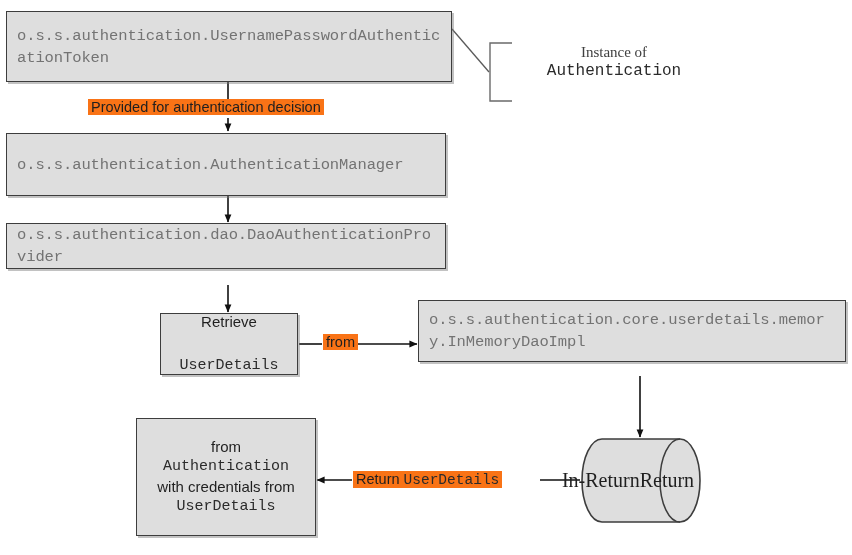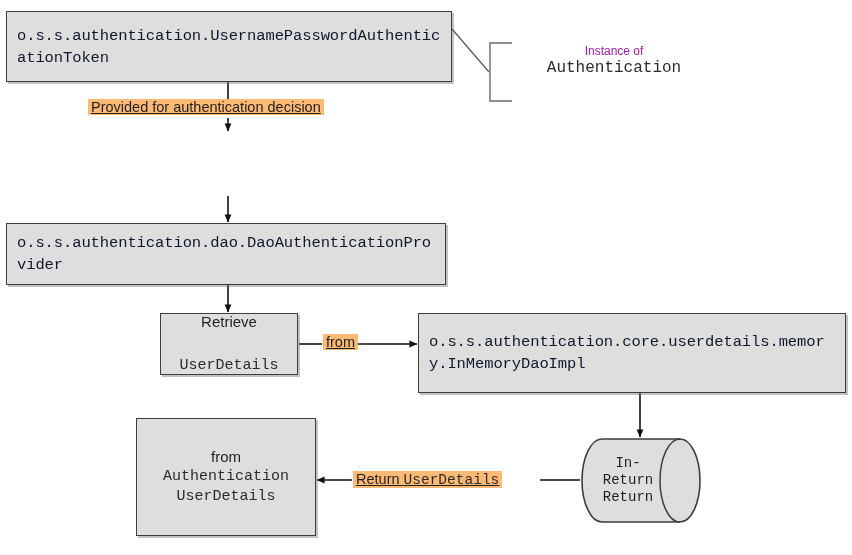--- a/index.html
+++ b/index.html
@@ -38,21 +38,21 @@
   .node-class {
     display: flex;
     align-items: center;
     padding: 6px 10px;
   }
   .mono {
     font-family: "Liberation Mono", "DejaVu Sans Mono", monospace;
     font-size: 15.5px;
     line-height: 1.42;
     letter-spacing: -0.1px;
-    color: #0f172a;
+    color: #737373;
     white-space: pre-wrap;
     word-break: break-all;
   }
   .node-center {
     display: flex;
     flex-direction: column;
     align-items: center;
     justify-content: center;
     text-align: center;
   }
@@ -67,61 +67,60 @@
     font-size: 15px;
     line-height: 1.34;
     color: #2b2b2b;
   }
   .edge-label {
     position: absolute;
     font-family: "Liberation Sans", sans-serif;
     font-size: 14.5px;
     color: #1f1f1f;
     white-space: nowrap;
-    background: #fdba74;
+    background: #f97316;
     padding: 0 3px;
-    text-decoration: underline;
   }
   .edge-label .mono-inline {
     font-family: "Liberation Mono", "DejaVu Sans Mono", monospace;
     font-size: 14.5px;
     color: #2b2b2b;
   }
   .annotation {
     position: absolute;
     white-space: nowrap;
     text-align: center;
   }
   .annotation .line1 {
-    font-family: Liberation Sans, sans-serif;
-    font-size: 12px;
-    color: #a21caf;
+    font-family: Liberation Serif, serif;
+    font-size: 15px;
+    color: #404040;
     display: block;
   }
   .annotation .line2 {
     font-family: "Liberation Mono", "DejaVu Sans Mono", monospace;
     font-size: 16px;
     color: #2b2b2b;
     display: block;
     margin-top: 1px;
   }
   .cylinder {
     position: absolute;
   }
   .cyl-text {
     position: absolute;
     left: 0; top: 0;
     width: 100%; height: 100%;
     display: flex;
-    flex-direction: column;
+    flex-direction: row;
     align-items: center;
     justify-content: center;
     text-align: center;
-    font-family: Liberation Mono, monospace;
-    font-size: 14px;
+    font-family: Liberation Serif, serif;
+    font-size: 20px;
     line-height: 1.22;
     color: #1f1f1f;
     padding-right: 26px;
     box-sizing: border-box;
   }
 </style>
 </head>
 <body>
 
 <div id="diagram">
@@ -157,39 +156,43 @@
     <span class="mono">o.s.s.authentication.UsernamePasswordAuthenticationToken</span>
   </div>
 
   <div class="annotation" style="left:524px; top:44px; width:180px;">
     <span class="line1">Instance of</span>
     <span class="line2">Authentication</span>
   </div>
 
   <div class="edge-label" style="left:88px; top:99px;">Provided for authentication decision</div>
 
-
-  <div class="node node-class" style="left:6px; top:223px; width:440px; height:62px;">
+  <div class="node node-class" style="left:6px; top:133px; width:440px; height:63px;">
+    <span class="mono">o.s.s.authentication.AuthenticationManager</span>
+  </div>
+
+  <div class="node node-class" style="left:6px; top:223px; width:440px; height:46px;">
     <span class="mono">o.s.s.authentication.dao.DaoAuthenticationProvider</span>
   </div>
 
   <div class="node node-center" style="left:160px; top:313px; width:138px; height:62px;gap:24px;">
     <span class="sans">Retrieve</span>
     <span class="mono-s">UserDetails</span>
   </div>
 
   <div class="edge-label" style="left:323px; top:334px;">from</div>
 
-  <div class="node node-class" style="left:418px; top:313px; width:428px; height:80px;">
+  <div class="node node-class" style="left:418px; top:300px; width:428px; height:62px;">
     <span class="mono">o.s.s.authentication.core.userdetails.memory.InMemoryDaoImpl</span>
   </div>
 
   <div class="node node-center" style="left:136px; top:418px; width:180px; height:118px; padding:4px 6px;">
     <span class="sans">from</span>
     <span class="mono-s">Authentication</span>
+    <span class="sans">with credentials from</span>
     <span class="mono-s">UserDetails</span>
   </div>
 
   <div class="edge-label" style="left:353px; top:471px;text-align:center;">
     <span>Return </span><span class="mono-inline">UserDetails</span>
   </div>
 
   <div class="cylinder" style="left:580px; top:437px; width:122px; height:87px;">
     <svg width="122" height="87" viewBox="0 0 122 87" xmlns="http://www.w3.org/2000/svg">
       <path d="M22,2 L100,2 A20,41.5 0 0 1 100,85 L22,85 A20,41.5 0 0 1 22,2 Z" fill="#dedede" stroke="#3d3d3d" stroke-width="1.6"></path>

